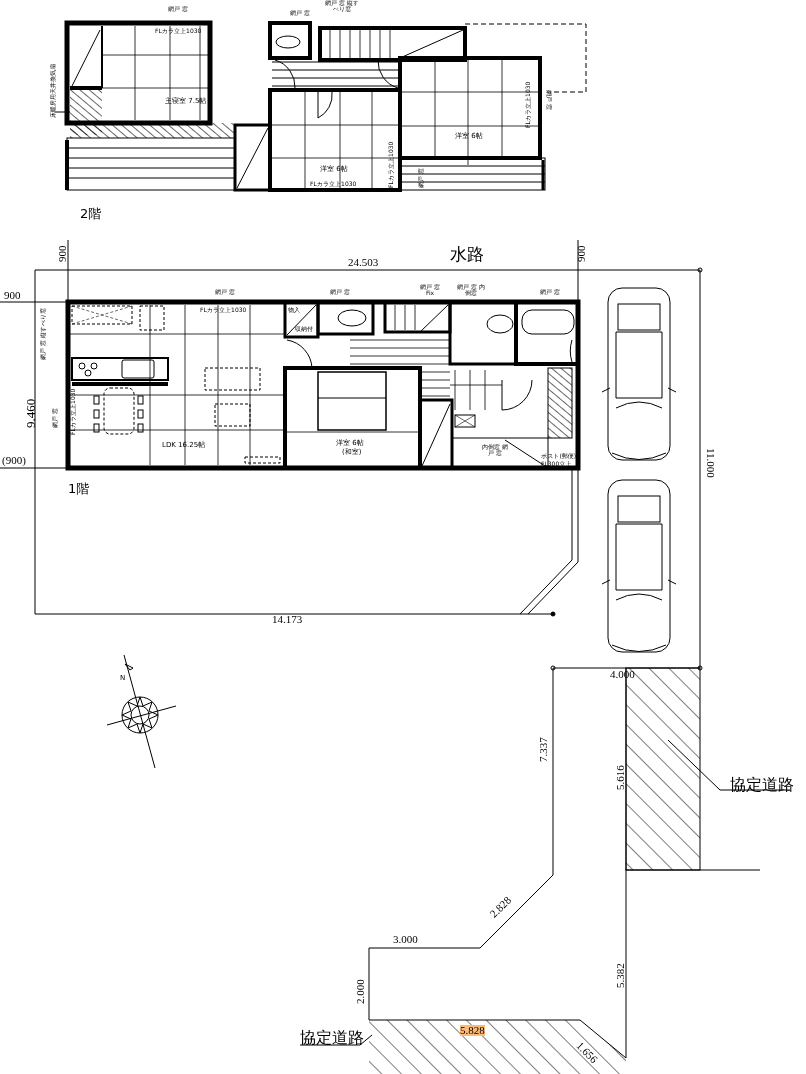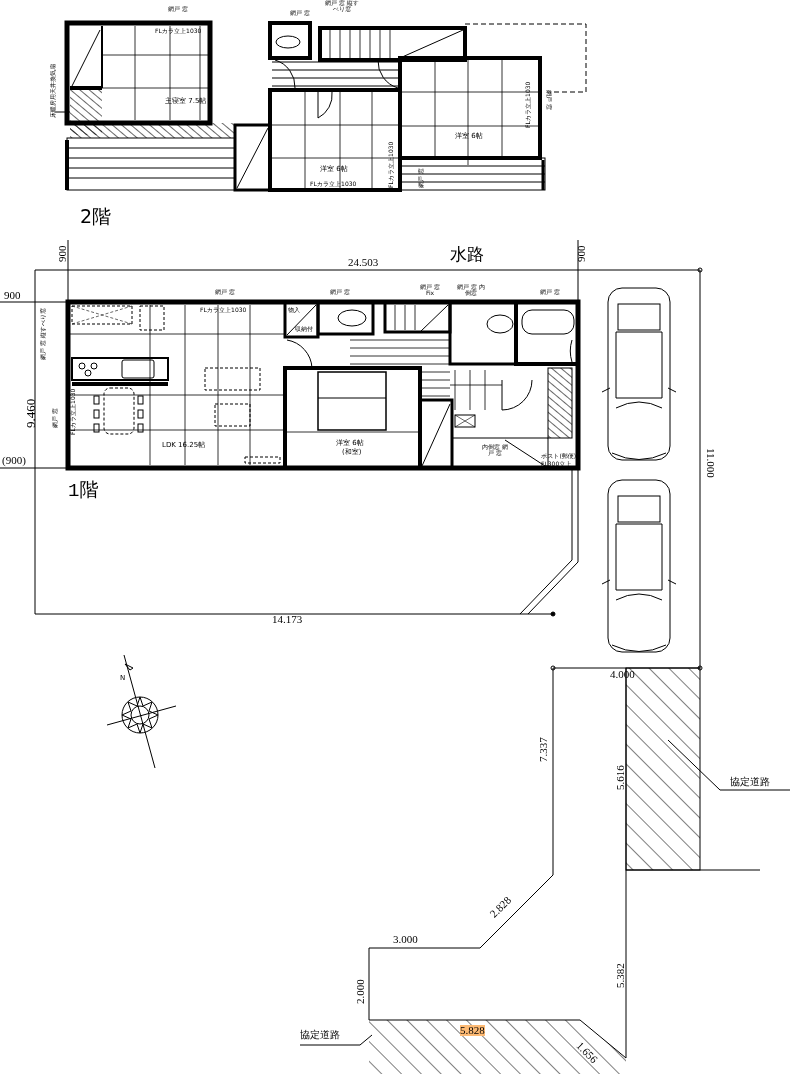--- a/index.html
+++ b/index.html
@@ -6,23 +6,23 @@
   body { width: 806px; height: 1074px; position: relative; overflow: hidden;
          font-family: "DejaVu Sans", "Liberation Sans", sans-serif; color: #000; }
   svg { position: absolute; left: 0; top: 0; }
   .lbl { position: absolute; white-space: nowrap; color: #000; line-height: 1; }
   .tiny { font-size: 6px; }
   .small { font-size: 7px; margin-top: 28px; }
   .dim { font-size: 11px; font-family: "Liberation Serif", "DejaVu Serif", serif; }
   .dim-lg { font-size: 13px; font-family: "Liberation Serif", "DejaVu Serif", serif; }
   .vert { transform-origin: left top; transform: rotate(-90deg); }
   .vert90 { transform-origin: left top; transform: rotate(90deg); }
-  .floor-label { font-size: 19px; }
+  .floor-label { font-size: 13px; }
   .big { font-size: 17px; text-align: right; }
-  .road-label { font-size: 10px; }
+  .road-label { font-size: 16px; }
 </style>
 </head>
 <body>
 
 <svg width="806" height="1074" viewBox="0 0 806 1074">
   <defs>
     <pattern id="hatch" patternUnits="userSpaceOnUse" width="14" height="14" patternTransform="rotate(-45)">
       <line x1="0" y1="0" x2="0" y2="14" stroke="#000" stroke-width="1"></line>
     </pattern>
     <pattern id="hatchSmall" patternUnits="userSpaceOnUse" width="6" height="6" patternTransform="rotate(-50)">
@@ -287,21 +287,21 @@
 <div class="lbl tiny" style="left:295px;top:326px;">収納付</div>
 <div class="lbl tiny" style="left:330px;top:289px;">網戸 窓</div>
 <div class="lbl tiny" style="left:418px;top:284px;width:24px;white-space:normal;text-align:center;">網戸 窓 Fix</div>
 <div class="lbl tiny" style="left:456px;top:284px;width:30px;white-space:normal;text-align:center;">網戸 窓 内倒窓</div>
 <div class="lbl tiny" style="left:540px;top:289px;">網戸 窓</div>
 <div class="lbl small" style="left:336px;top:412px;">洋室 6帖</div>
 <div class="lbl small" style="left:342px;top:421px;">(和室)</div>
 <div class="lbl tiny" style="left:480px;top:444px;width:30px;white-space:normal;text-align:center;">内倒窓 網戸 窓</div>
 <div class="lbl tiny" style="left:541px;top:453px;">ポスト(郵便)</div>
 <div class="lbl tiny" style="left:541px;top:461px;">FL300立上</div>
-<div class="lbl floor-label" style="left:68px;top:482px;font-family:Liberation Mono, monospace;">1階</div>
+<div class="lbl floor-label" style="left:68px;top:482px;">1階</div>
 
 <div class="lbl dim" style="left:272px;top:614px;">14.173</div>
 <div class="lbl dim vert90" style="left:716px;top:448px;">11.000</div>
 <div class="lbl dim" style="left:610px;top:669px;">4.000</div>
 <div class="lbl dim vert" style="left:615px;top:790px;">5.616</div>
 <div class="lbl dim vert" style="left:538px;top:762px;">7.337</div>
 <div class="lbl road-label" style="left:730px;top:777px;">協定道路</div>
 <div class="lbl dim" style="left:488px;top:912px;transform:rotate(-45deg);transform-origin:left top;">2.828</div>
 <div class="lbl dim" style="left:393px;top:934px;">3.000</div>
 <div class="lbl dim vert" style="left:355px;top:1004px;">2.000</div>

